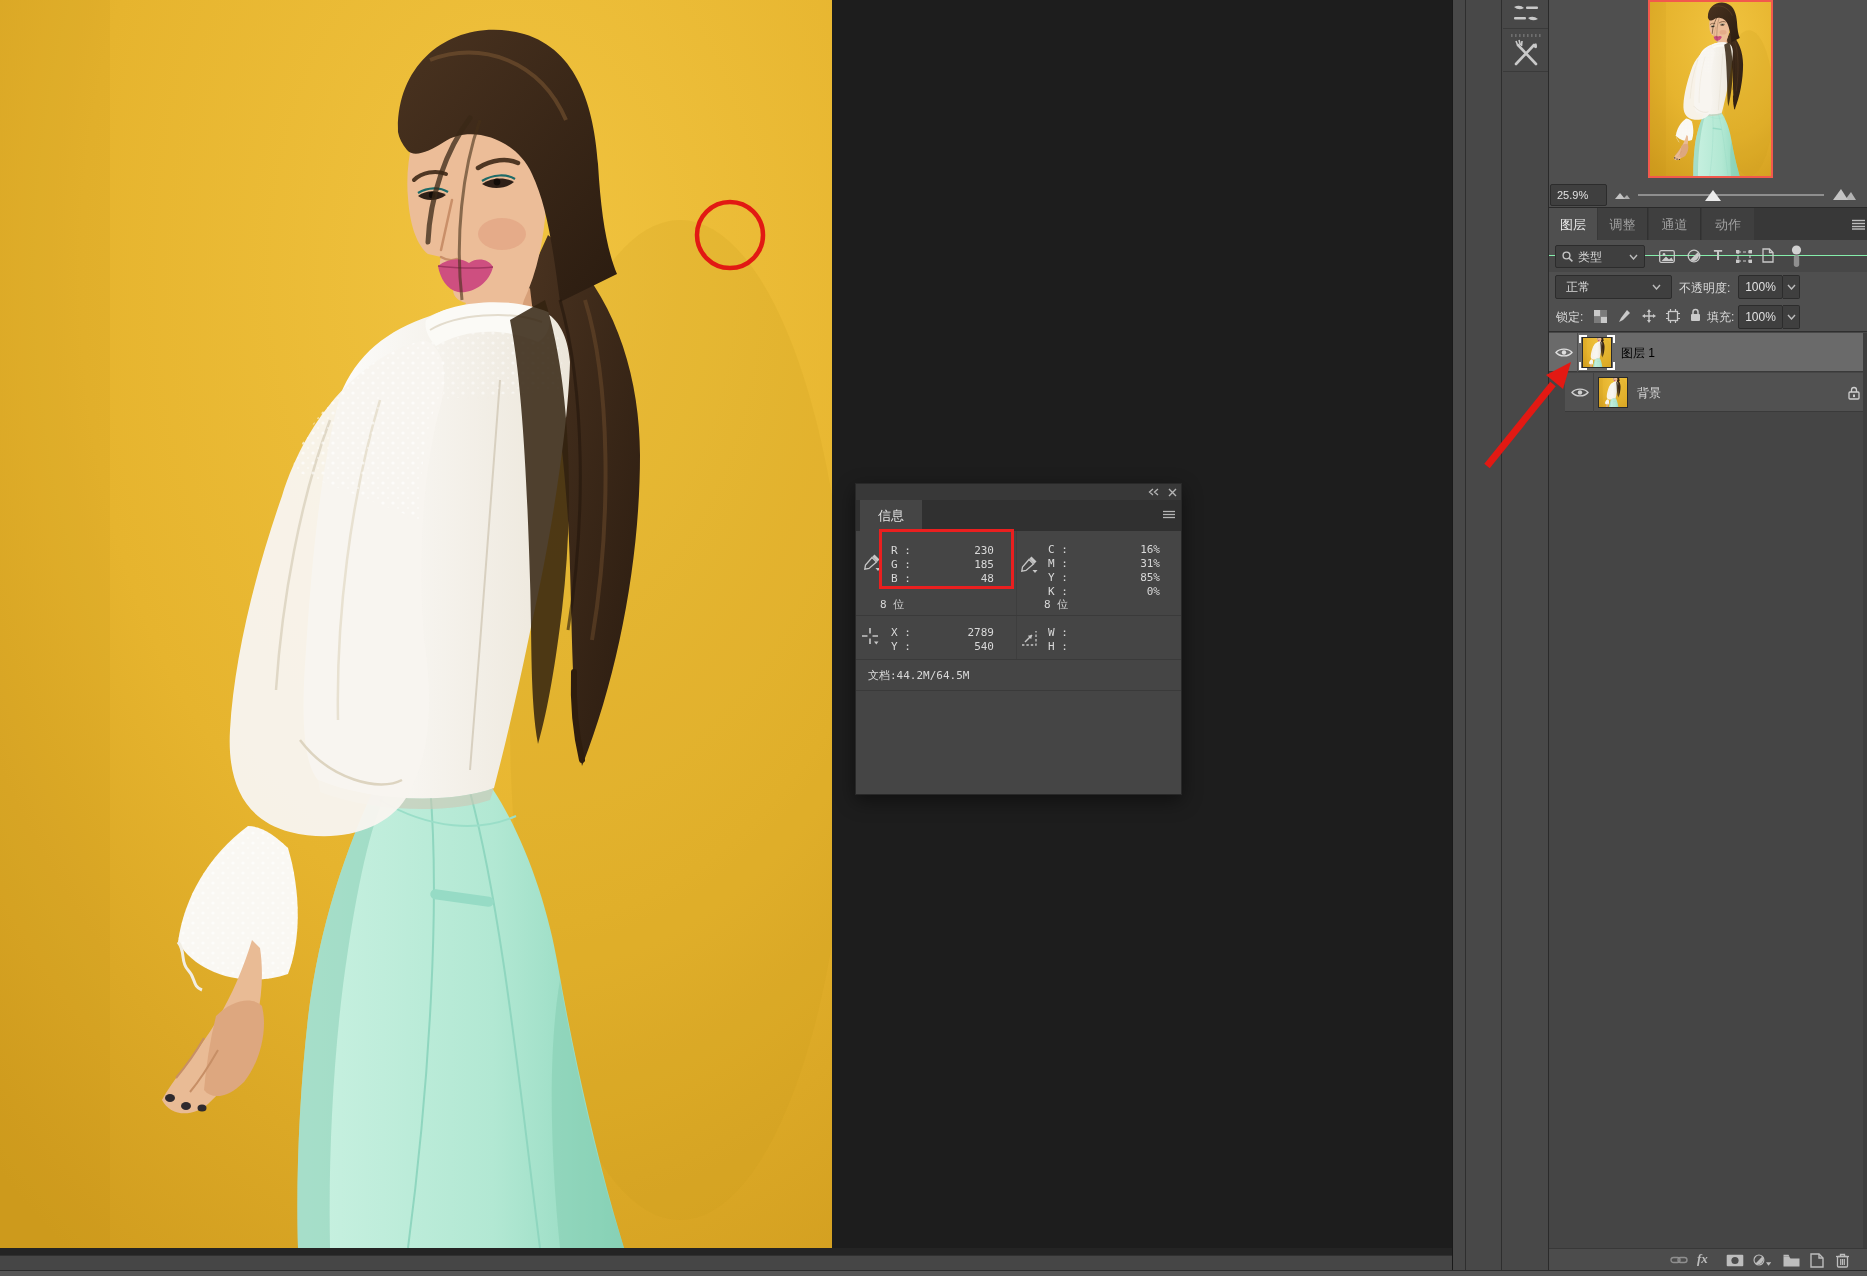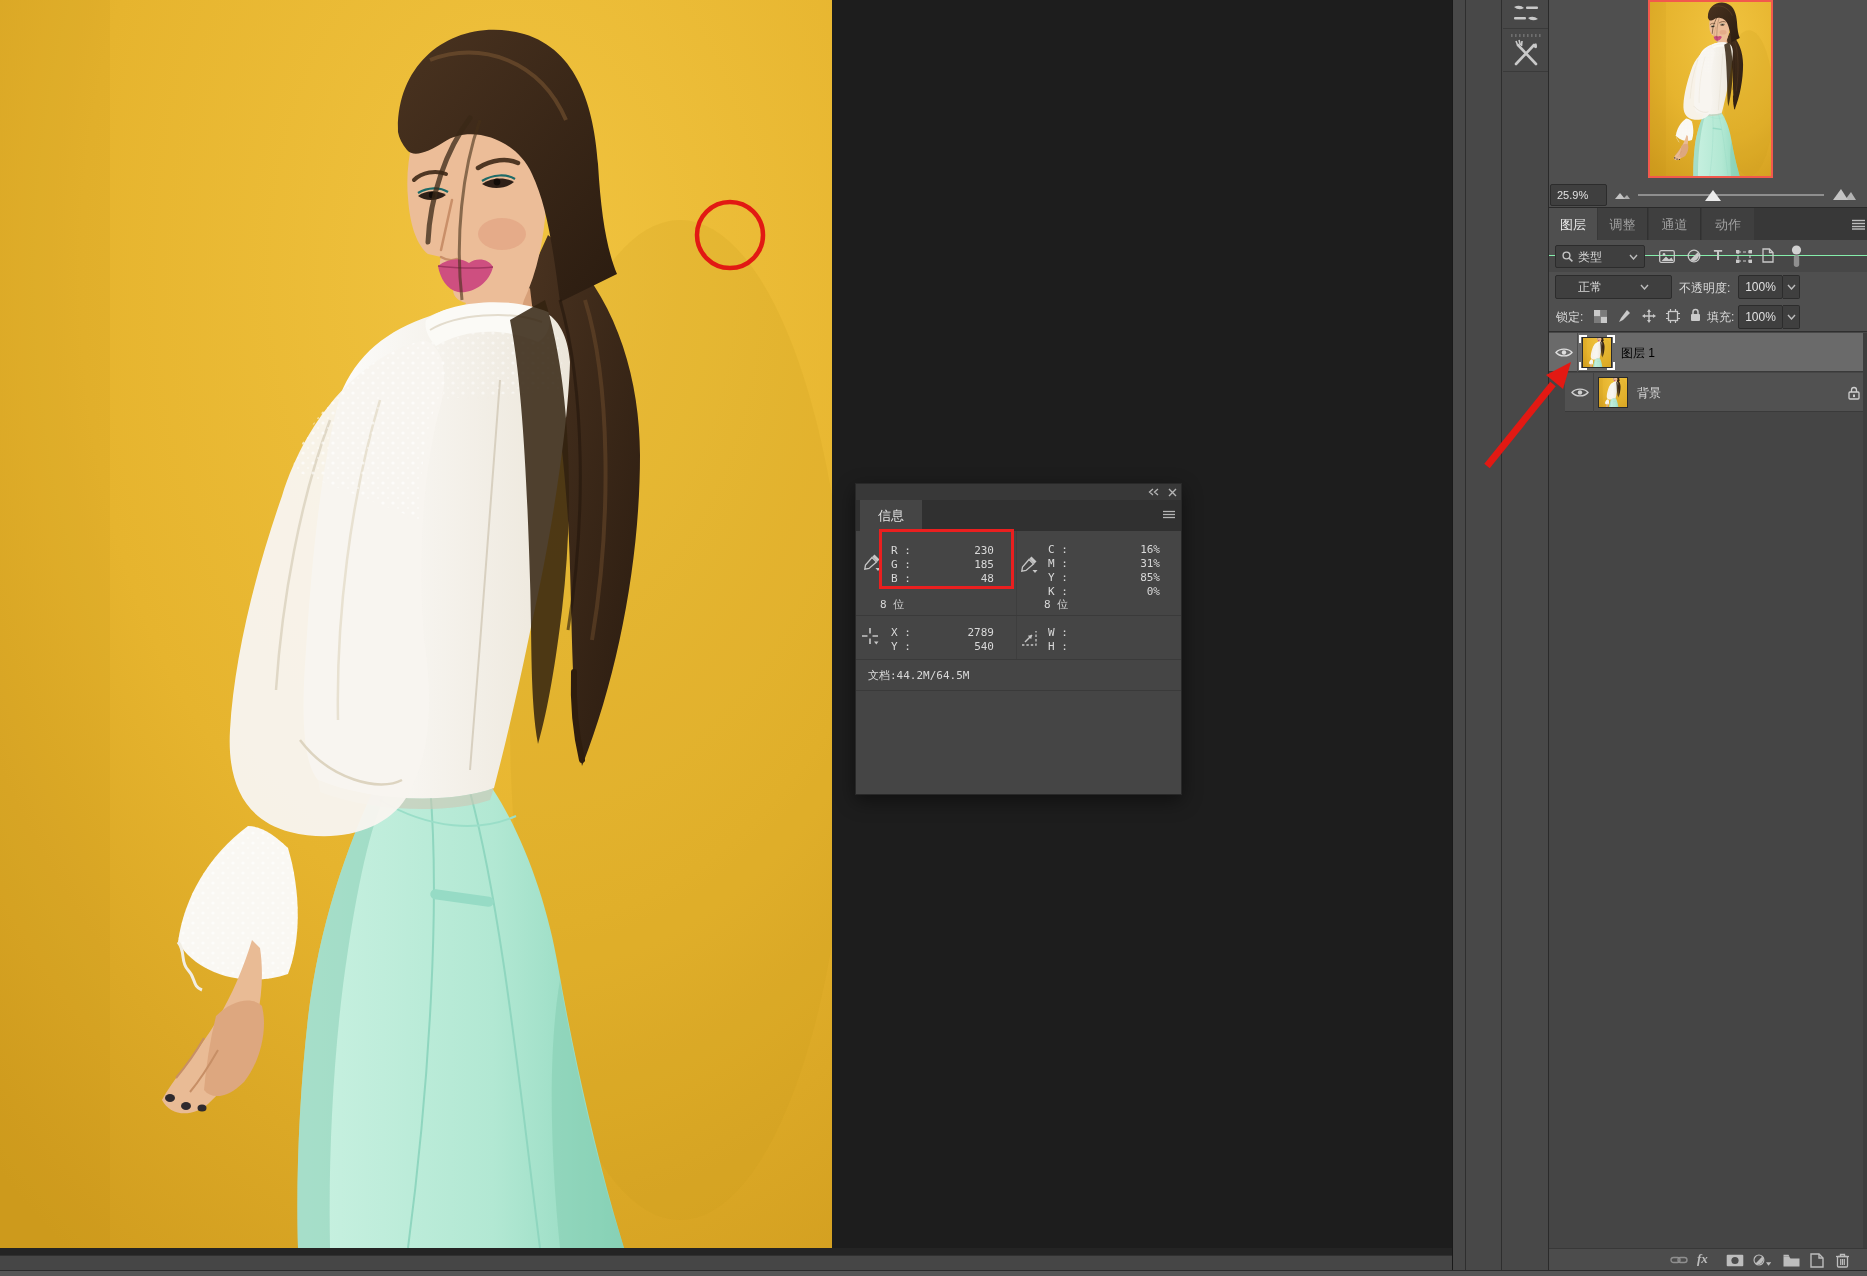--- a/index.html
+++ b/index.html
@@ -254,21 +254,21 @@
       </div>
       <div class="abs icon" style="left:239px;top:4px;width:16px;height:25px;">
         <svg width="13" height="24" viewBox="0 0 13 24">
             <circle cx="6.5" cy="5" r="4.6" fill="#d2d2d2"></circle>
             <rect x="3.8" y="10" width="5.4" height="12" rx="2.7" fill="#8f8f8f"></rect>
           </svg>
       </div>
     </div>
 
     <div class="abs" style="left:0;top:272px;width:319px;height:30px;background:#4f4f4f;">
-      <div class="abs dropdown" style="left:6px;top:3px;width:117px;height:24px;padding:0 22px;">
+      <div class="abs dropdown" style="left:6px;top:3px;width:117px;height:24px;padding:0 10px;">
         <span class="t12">正常</span>
         <span class="icon" style="margin-left:auto;">
           <svg width="9" height="6" viewBox="0 0 9 6">
               <polyline points="1,1 4.5,5 8,1" fill="none" stroke="#bdbdbd" stroke-width="1.4"></polyline>
             </svg>
         </span>
       </div>
       <span class="abs t12" style="left:130px;top:9px;">不透明度:</span>
       <div class="abs valbox" style="left:189px;top:3px;width:45px;height:24px;">
         <span>100%</span>

